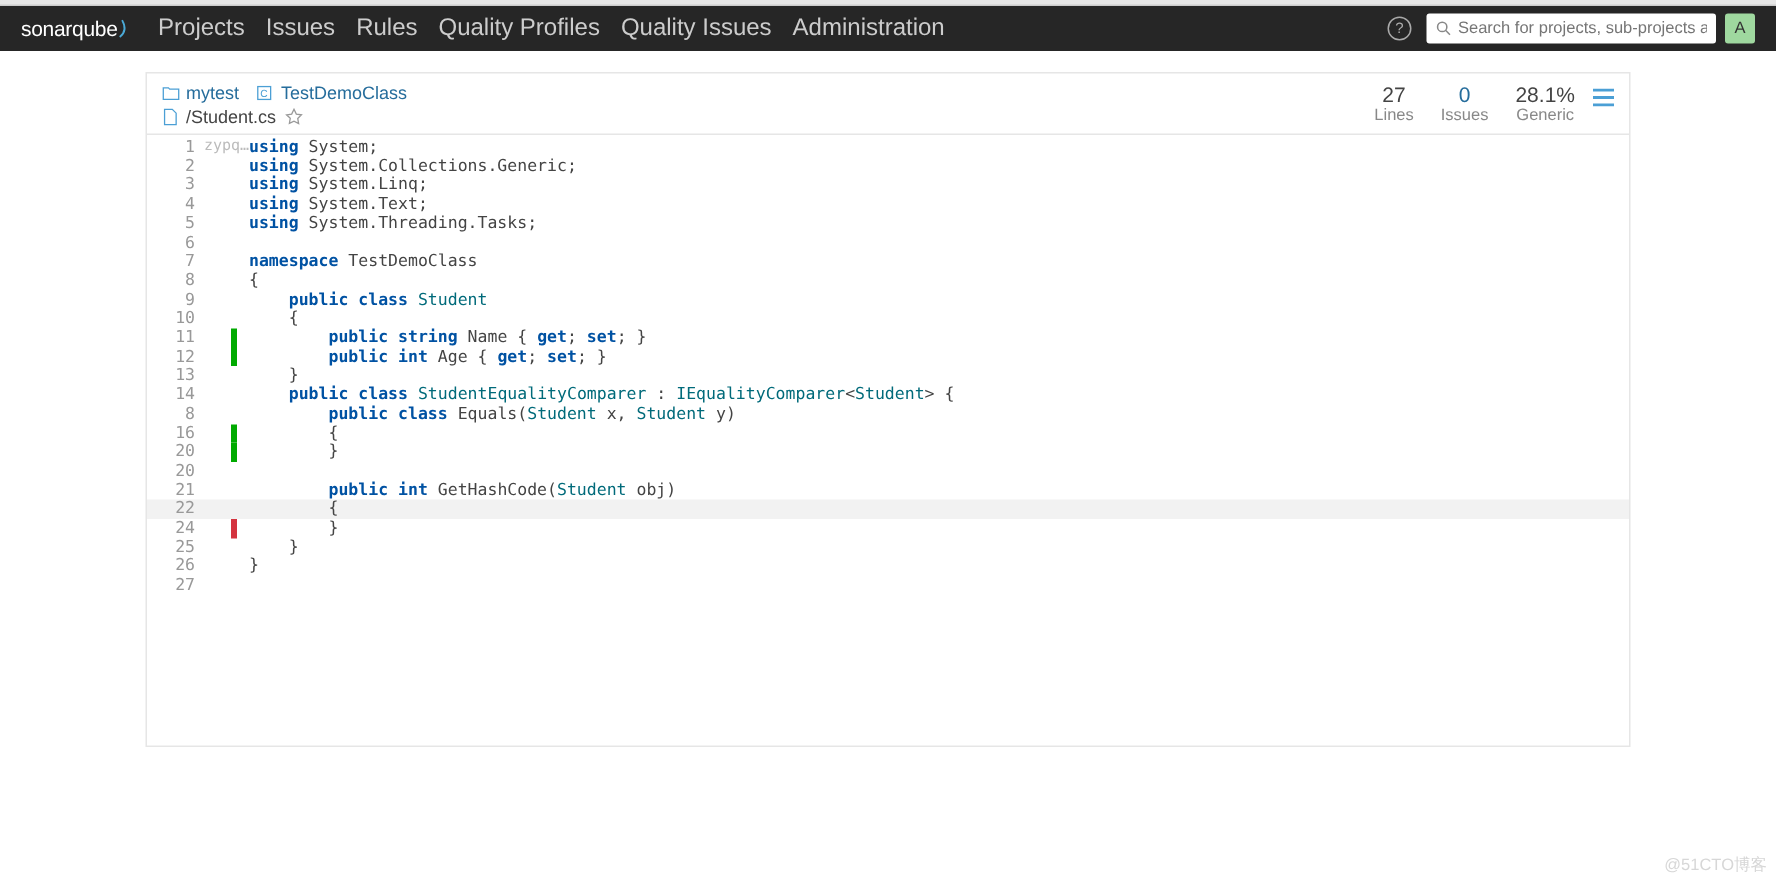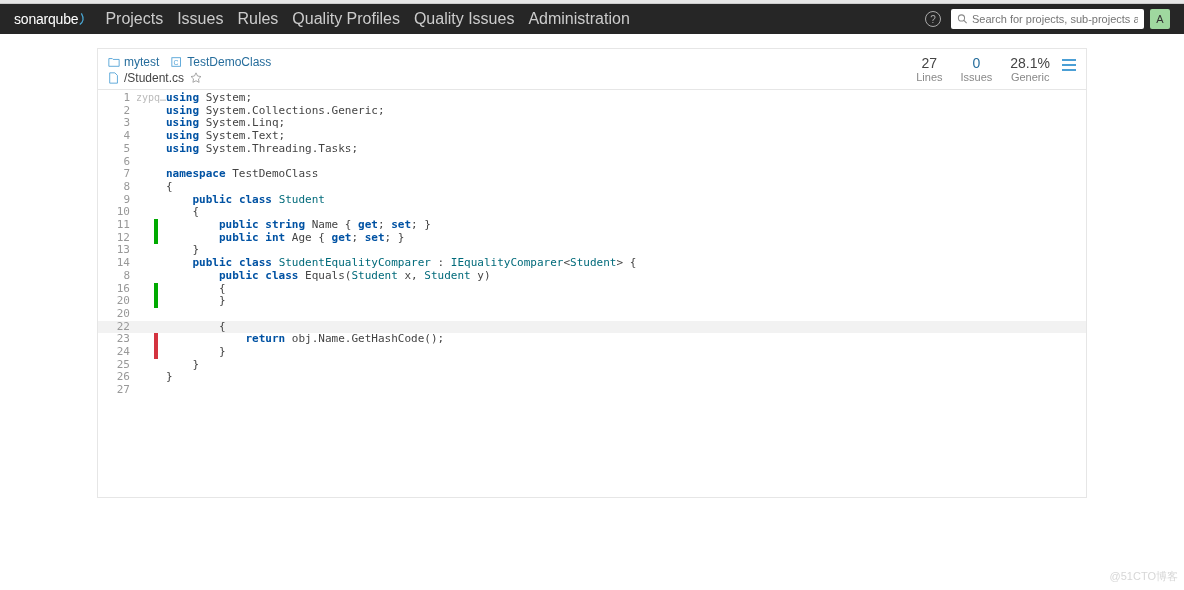--- a/index.html
+++ b/index.html
@@ -135,22 +135,22 @@
         <div class="line"><div class="ln">9</div><div class="gut"></div><div class="cov"></div><div class="txt">    <span class="kw">public</span> <span class="kw">class</span> <span class="tp">Student</span></div></div>
         <div class="line"><div class="ln">10</div><div class="gut"></div><div class="cov"></div><div class="txt">    {</div></div>
         <div class="line"><div class="ln">11</div><div class="gut"></div><div class="cov g"></div><div class="txt">        <span class="kw">public</span> <span class="kw">string</span> Name { <span class="kw">get</span>; <span class="kw">set</span>; }</div></div>
         <div class="line"><div class="ln">12</div><div class="gut"></div><div class="cov g"></div><div class="txt">        <span class="kw">public</span> <span class="kw">int</span> Age { <span class="kw">get</span>; <span class="kw">set</span>; }</div></div>
         <div class="line"><div class="ln">13</div><div class="gut"></div><div class="cov"></div><div class="txt">    }</div></div>
         <div class="line"><div class="ln">14</div><div class="gut"></div><div class="cov"></div><div class="txt">    <span class="kw">public</span> <span class="kw">class</span> <span class="tp">StudentEqualityComparer</span> : <span class="tp">IEqualityComparer</span>&lt;<span class="tp">Student</span>&gt; {</div></div>
         <div class="line"><div class="ln">8</div><div class="gut"></div><div class="cov"></div><div class="txt">        <span class="kw">public</span> <span class="kw">class</span> Equals(<span class="tp">Student</span> x, <span class="tp">Student</span> y)</div></div>
         <div class="line"><div class="ln">16</div><div class="gut"></div><div class="cov g"></div><div class="txt">        {</div></div>
         <div class="line"><div class="ln">20</div><div class="gut"></div><div class="cov g"></div><div class="txt">        }</div></div>
         <div class="line"><div class="ln">20</div><div class="gut"></div><div class="cov"></div><div class="txt"></div></div>
+        <div class="line"><div class="ln">21</div><div class="gut"></div><div class="cov"></div><div class="txt">        <span class="kw">public</span> <span class="kw">int</span> GetHashCode(<span class="tp">Student</span> obj)</div></div>
         <div class="line hl"><div class="ln">22</div><div class="gut"></div><div class="cov r"></div><div class="txt">        {</div></div>
-        <div class="line"><div class="ln">23</div><div class="gut"></div><div class="cov r"></div><div class="txt">            <span class="kw">return</span> obj.Name.GetHashCode();</div></div>
         <div class="line"><div class="ln">24</div><div class="gut"></div><div class="cov r"></div><div class="txt">        }</div></div>
         <div class="line"><div class="ln">25</div><div class="gut"></div><div class="cov"></div><div class="txt">    }</div></div>
         <div class="line"><div class="ln">26</div><div class="gut"></div><div class="cov"></div><div class="txt">}</div></div>
         <div class="line"><div class="ln">27</div><div class="gut"></div><div class="cov"></div><div class="txt"></div></div>
       </div>
     <div style="height:100px;"></div>
   </div>
 </div>
 
 <div class="watermark">@51CTO博客</div>

